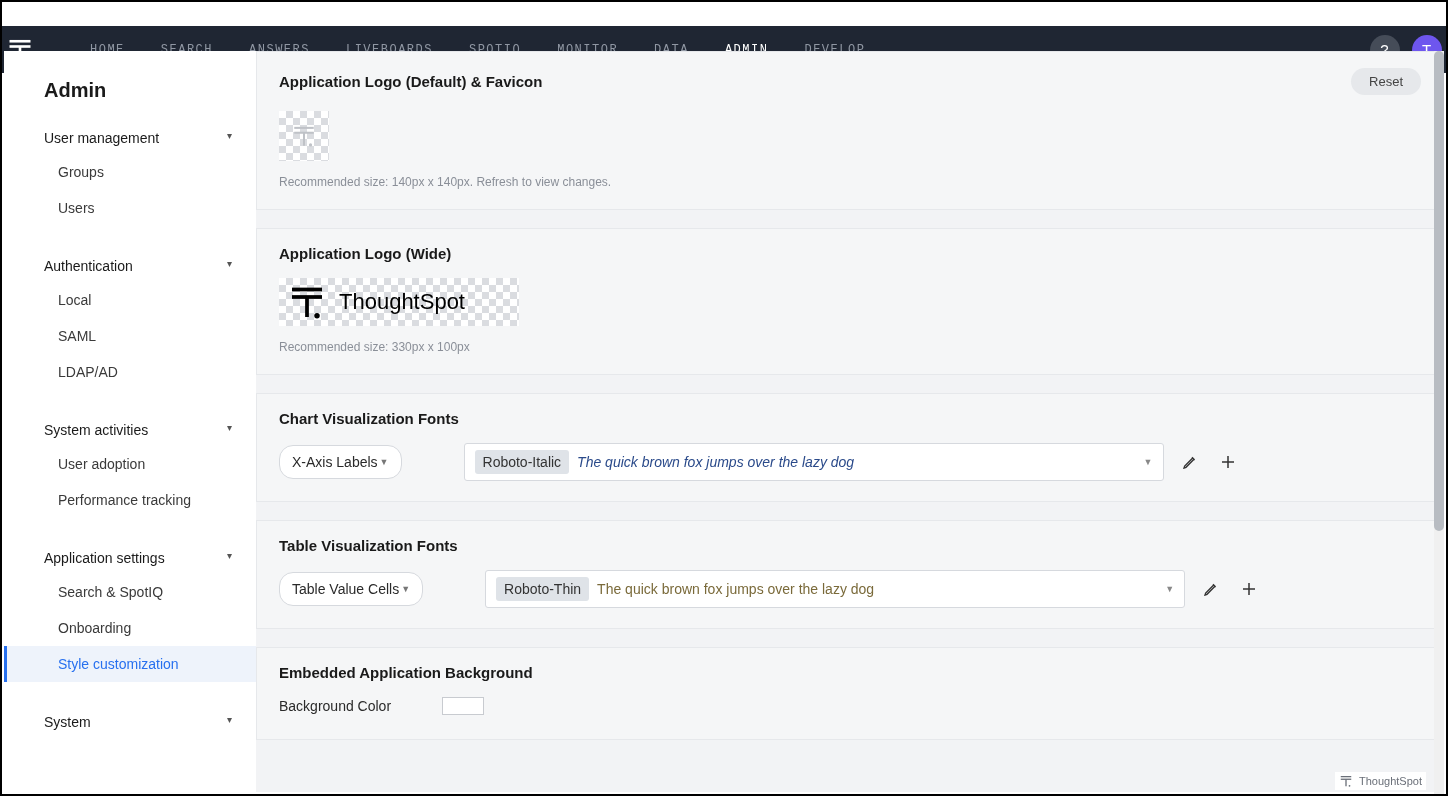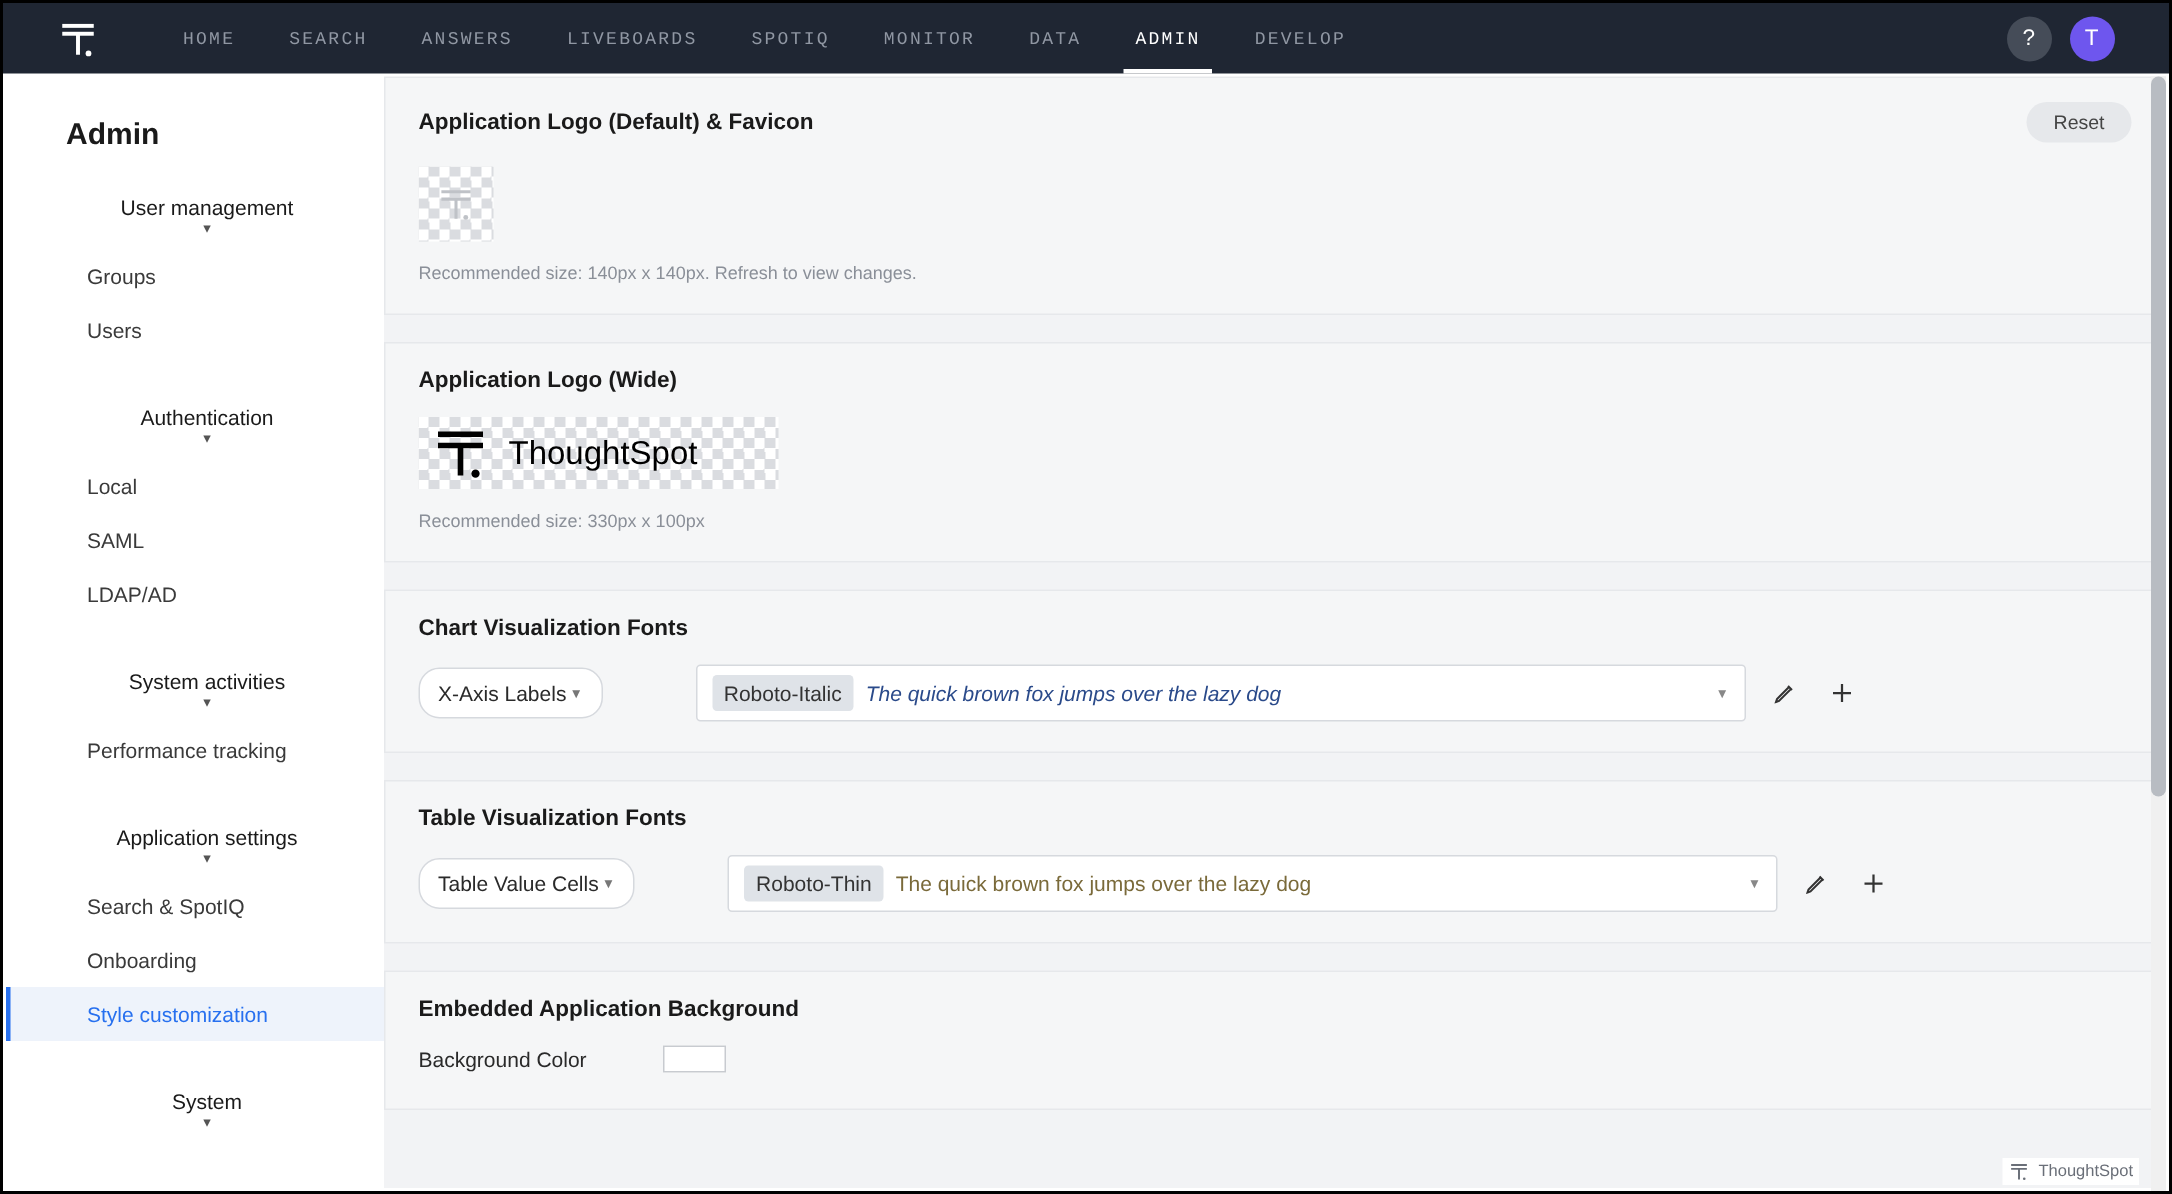--- a/index.html
+++ b/index.html
@@ -1,32 +1,32 @@
 <!DOCTYPE html>
 <html><head>
 <meta charset="utf-8">
 <style>
 * { box-sizing: border-box; margin: 0; padding: 0; }
 body { font-family: -apple-system, BlinkMacSystemFont, "Segoe UI", Helvetica, Arial, sans-serif; background: #fff; width: 1448px; height: 796px; overflow: hidden; border: 2px solid #000; position: relative; }
-.topbar { background: #1f2633; height: 47px; display: flex; align-items: center; padding: 0 36px; color: #a8aeb8; font-size: 12px; letter-spacing: 1px; }
+.topbar { background: #1f2633; height: 47px; display: flex; align-items: center; padding: 0 4px; color: #a8aeb8; font-size: 12px; letter-spacing: 1px; margin-top: 24px; }
 .logo-box { display: flex; align-items: center; margin-right: 56px; }
 .logo-box svg { width: 28px; height: 28px; }
 .nav { display: flex; gap: 36px; align-items: center; height: 100%; }
 .nav-item { font-family: "Courier New", monospace; font-size: 12px; letter-spacing: 1.5px; cursor: pointer; color: #9097a3; height: 100%; display: flex; align-items: center; position: relative; }
 .nav-item.active { color: #fff; }
 .nav-item.active::after { content: ''; position: absolute; bottom: 0; left: -8px; right: -8px; height: 3px; background: #fff; }
 .top-right { margin-left: auto; display: flex; align-items: center; gap: 12px; }
 .circle-btn { width: 30px; height: 30px; border-radius: 50%; display: flex; align-items: center; justify-content: center; font-size: 15px; cursor: pointer; color: #fff; }
 .help-btn { background: #454c58; }
 .avatar-btn { background: #6e56ee; font-weight: 500; }
 .main-area { position: absolute; top: 49px; left: 2px; right: 2px; bottom: 2px; display: flex; background: #fff; }
 .sidebar { width: 252px; background: #fff; padding: 28px 0 0 0; overflow-y: auto; flex-shrink: 0; }
 .sidebar h1 { font-size: 20px; font-weight: 600; padding: 0 0 20px 40px; color: #1a1a1a; }
 .side-section { margin-bottom: 24px; }
-.side-head { display: flex; align-items: center; justify-content: space-between; padding: 8px 24px 8px 40px; font-size: 14px; font-weight: 500; color: #1a1a1a; cursor: pointer; flex-direction: column; }
+.side-head { display: flex; align-items: flex-start; justify-content: space-between; padding: 8px 24px 8px 40px; font-size: 14px; font-weight: 500; color: #1a1a1a; cursor: pointer; }
 .chev { font-size: 10px; color: #555; }
 .side-sub { padding: 10px 0 10px 54px; font-size: 14px; color: #3a3a3a; cursor: pointer; }
 .side-sub.active { background: #eef3fb; color: #2770ef; position: relative; }
 .side-sub.active::before { content: ''; position: absolute; left: 0; top: 0; bottom: 0; width: 3px; background: #2770ef; }
 .content { flex: 1; background: #f2f3f5; overflow-y: auto; position: relative; }
 .content-inner { padding: 0; }
 .panel { background: #f5f6f7; border: 1px solid #e6e8eb; margin-bottom: 18px; padding: 16px 22px 20px 22px; }
 .panel-head { display: flex; align-items: center; justify-content: space-between; margin-bottom: 16px; }
 .panel-title { font-size: 15px; font-weight: 600; color: #1a1a1a; }
 .reset-btn { background: #e6e8eb; border: none; border-radius: 16px; padding: 6px 18px; font-size: 13px; color: #444; cursor: pointer; }
@@ -103,20 +103,21 @@
       <div class="side-sub">Local</div>
       <div class="side-sub">SAML</div>
       <div class="side-sub">LDAP/AD</div>
     </div>
 
     <div class="side-section">
       <div class="side-head">
         <span>System activities</span>
         <span class="chev">▾</span>
       </div>
+      <div class="side-sub">User adoption</div>
       <div class="side-sub">Performance tracking</div>
     </div>
 
     <div class="side-section">
       <div class="side-head">
         <span>Application settings</span>
         <span class="chev">▾</span>
       </div>
       <div class="side-sub">Search &amp; SpotIQ</div>
       <div class="side-sub">Onboarding</div>

